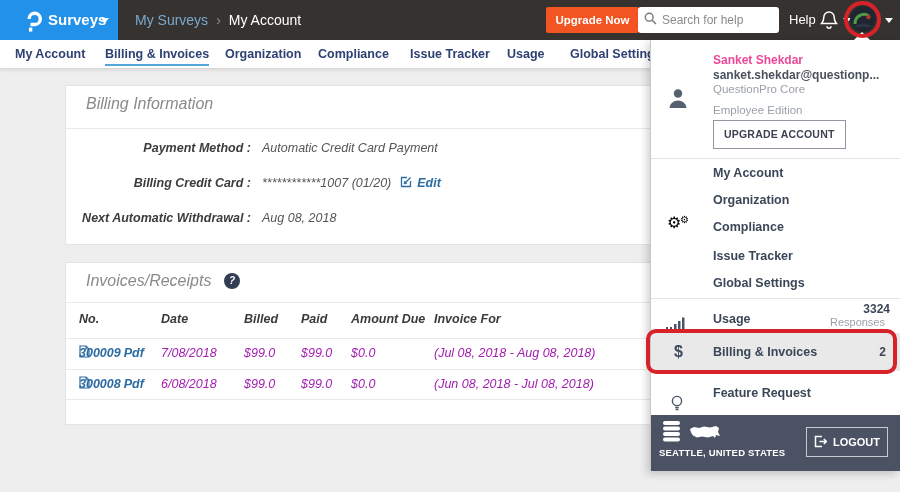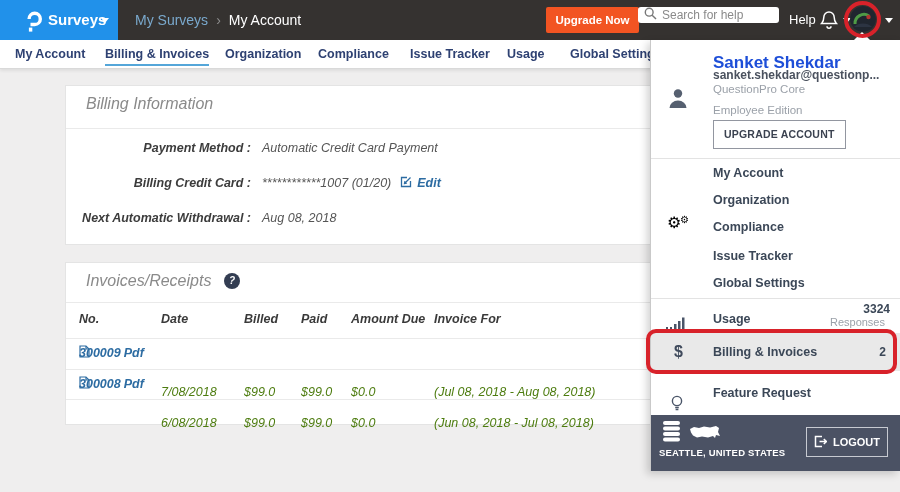--- a/index.html
+++ b/index.html
@@ -11,21 +11,21 @@
   .logo-area { position:absolute; left:0; top:0; width:118px; height:40px; background:#2191ea; display:flex; align-items:center; }
   .logo-glyph { position:absolute; left:24px; top:9px; }
   .app-name { position:absolute; left:48px; top:0; line-height:40px; color:#fff; font-size:15px; font-weight:700; }
   .caret { width:0; height:0; border-left:4px solid transparent; border-right:4px solid transparent; border-top:5px solid #fff; display:inline-block; }
   .caret-app { position:absolute; left:101px; top:18px; }
   .breadcrumb { position:absolute; left:135px; top:0; line-height:40px; font-size:14px; }
   .bc-parent { color:#7aa9cd; }
   .bc-sep { color:#8d8d8d; margin:0 8px; }
   .bc-current { color:#fff; }
   .upgrade-btn { position:absolute; left:546px; top:7px; width:93px; height:26px; background:#f25422; color:#fff; font-size:11.5px; font-weight:700; border:none; border-radius:2px; text-align:center; line-height:26px; cursor:pointer; }
-  .searchbox { position:absolute; left:638px; top:7px; width:141px; height:16px; background:#fff; border-radius:3px; display:flex; align-items:center; padding:0 6px; }
+  .searchbox { position:absolute; left:638px; top:7px; width:141px; height:26px; background:#fff; border-radius:3px; display:flex; align-items:center; padding:0 6px; }
   .searchbox input { border:none; outline:none; width:110px; font-size:12px; color:#555; font-family:"Liberation Sans", sans-serif; margin-left:5px; background:transparent; }
   .searchbox input::placeholder { color:#8a8a8a; }
   .help-link { position:absolute; left:789px; top:0; line-height:40px; color:#fff; font-size:13px; cursor:pointer; }
   .bell { position:absolute; left:820px; top:10px; }
   .caret-bell { position:absolute; left:843px; top:18px; }
   .avatar { position:absolute; left:850px; top:6px; width:26px; height:26px; border-radius:50%; overflow:hidden; z-index:41; }
   .caret-avatar { position:absolute; left:885px; top:18px; }
 
   
   .anno-ring { position:absolute; left:844px; top:1px; width:37px; height:37px; border:4px solid #d8222a; border-radius:50%; z-index:60; }
@@ -46,29 +46,29 @@
   .b-value { position:absolute; left:196px; font-size:12.5px; color:#555; white-space:nowrap; }
   .link { color:#2d6ca2; font-weight:700; text-decoration:none; cursor:pointer; }
 
   .card-invoices { top:262px; height:163px; }
   .helpdot { position:absolute; left:158px; top:10px; width:16px; height:16px; border-radius:50%; background:#333d52; color:#fff; font-size:10px; font-weight:700; text-align:center; line-height:16px; cursor:pointer; }
   .irow { position:absolute; left:0; width:100%; height:20px; font-size:12.5px; }
   .irow span { position:absolute; white-space:nowrap; }
   .c-no{left:13px;} .c-date{left:95px;} .c-billed{left:178px;} .c-paid:{left:235px;}
   .c-paid{left:235px;} .c-due{left:285px;} .c-for{left:368px;}
   .ihead span { font-weight:700; color:#3a3a3a; }
-  .icell { color:#4d7c0f;margin-top:39px; }
+  .icell { color:#a21caf; }
   .pdfwrap { display:inline-flex; align-items:center; gap:3px; }
 
   
   .panel { position:absolute; left:650px; top:40px; width:250px; height:431px; background:#fff; border-left:1px solid #c9c9c9; box-shadow:-3px 3px 8px rgba(0,0,0,.18); z-index:50; }
   .pointer { position:absolute; left:854px; top:32px; width:0; height:0; border-left:8px solid transparent; border-right:8px solid transparent; border-bottom:8px solid #fbfbfb; z-index:55; }
   .p-sep { position:absolute; left:0; width:100%; border-top:1px solid #e3e3e3; }
   .p-text { position:absolute; left:62px; white-space:nowrap; }
-  .u-name { top:13px; font-size:17px; font-weight:700; color:#1d4ed8; }
+  .u-name { top:13px; font-size:12px; font-weight:700; color:#ec4899; }
   .u-email { top:28px; font-size:12px; font-weight:700; color:#4a515e; }
   .u-org { top:43px; font-size:11.5px; color:#9ba1a9; }
   .u-edition { top:64px; font-size:11.5px; color:#9ba1a9; }
   .upg-btn { position:absolute; left:62px; top:80px; height:29px; padding:0 10px; background:#fff; border:1px solid #9296a0; font-size:10.5px; font-weight:700; color:#3b4250; letter-spacing:.2px; line-height:21px; cursor:pointer; font-family:"Liberation Sans", sans-serif; }
   .p-item { position:absolute; left:0; width:100%; height:26px; line-height:26px; cursor:pointer; }
   .p-item .p-lbl { position:absolute; left:62px; font-size:12.5px; font-weight:700; color:#3b4757; }
   .p-icon { position:absolute; color:#4a5568; }
   .usage-count { position:absolute; right:10px; top:262px; font-size:12px; font-weight:700; color:#3b4757; text-align:right; }
   .usage-unit { position:absolute; right:15px; top:276px; font-size:11px; color:#9ba1a9; text-align:right; }
   .usage-bar { position:absolute; right:10px; top:291px; width:27px; height:3px; background:#a5c64a; }

